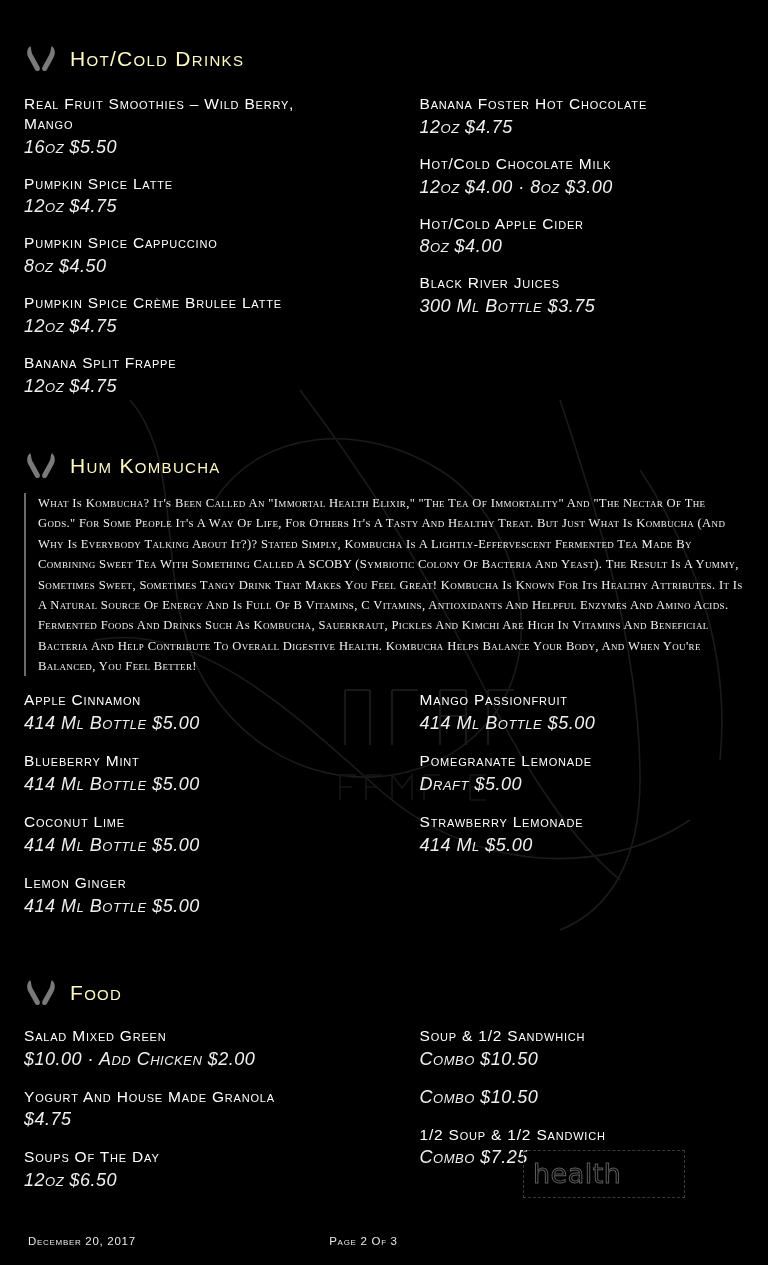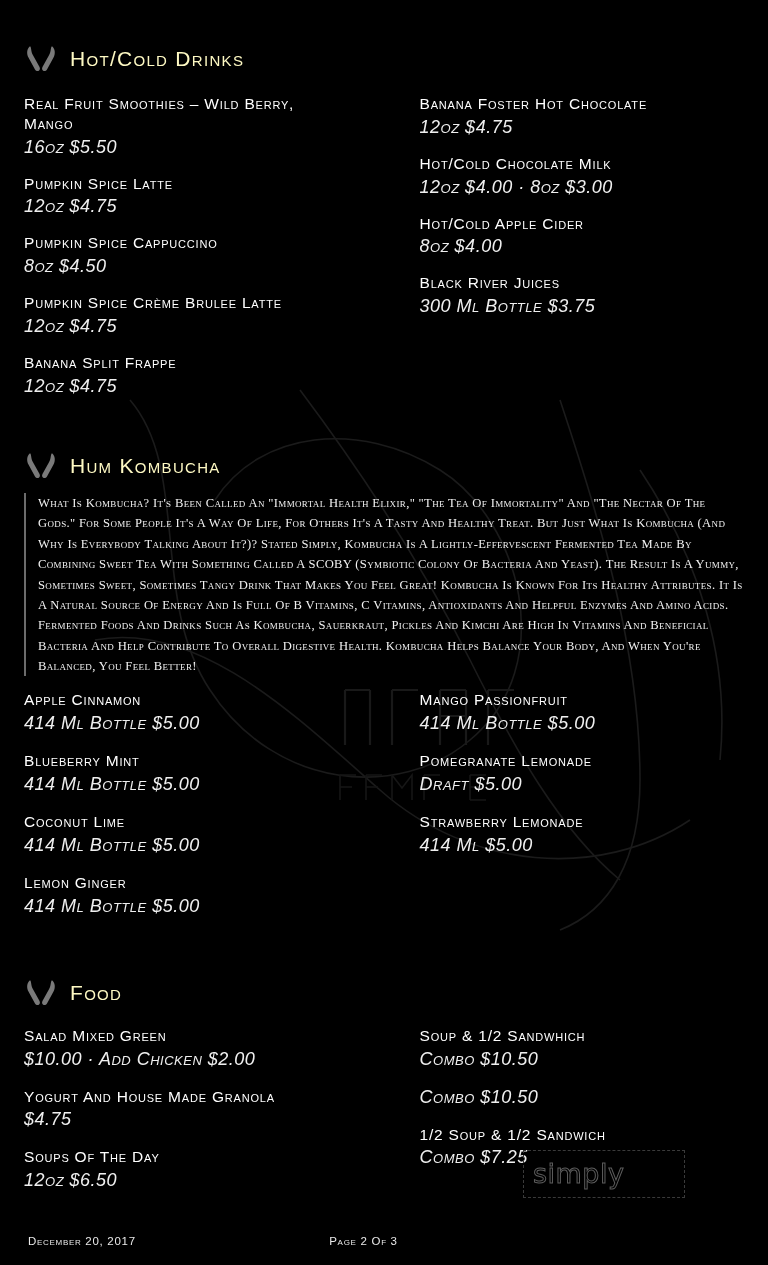--- a/index.html
+++ b/index.html
@@ -331,21 +331,21 @@
         </div>
         <div class="item">
           <div class="item-name">1/2 Soup &amp; 1/2 Sandwich</div>
           <div class="item-price">combo $7.25</div>
         </div>
       </div>
     </div>
   </section>
 
   <div class="menupix">
-    <div class="menupix-text">simply</div>
+    <div class="menupix-text">health</div>
   </div>
 
   <div class="footer">
     <div class="footer-date">December 20, 2017</div>
     <div class="footer-page">Page 2 of 3</div>
     <div class="footer-spacer"></div>
   </div>
 
 </div>
 

